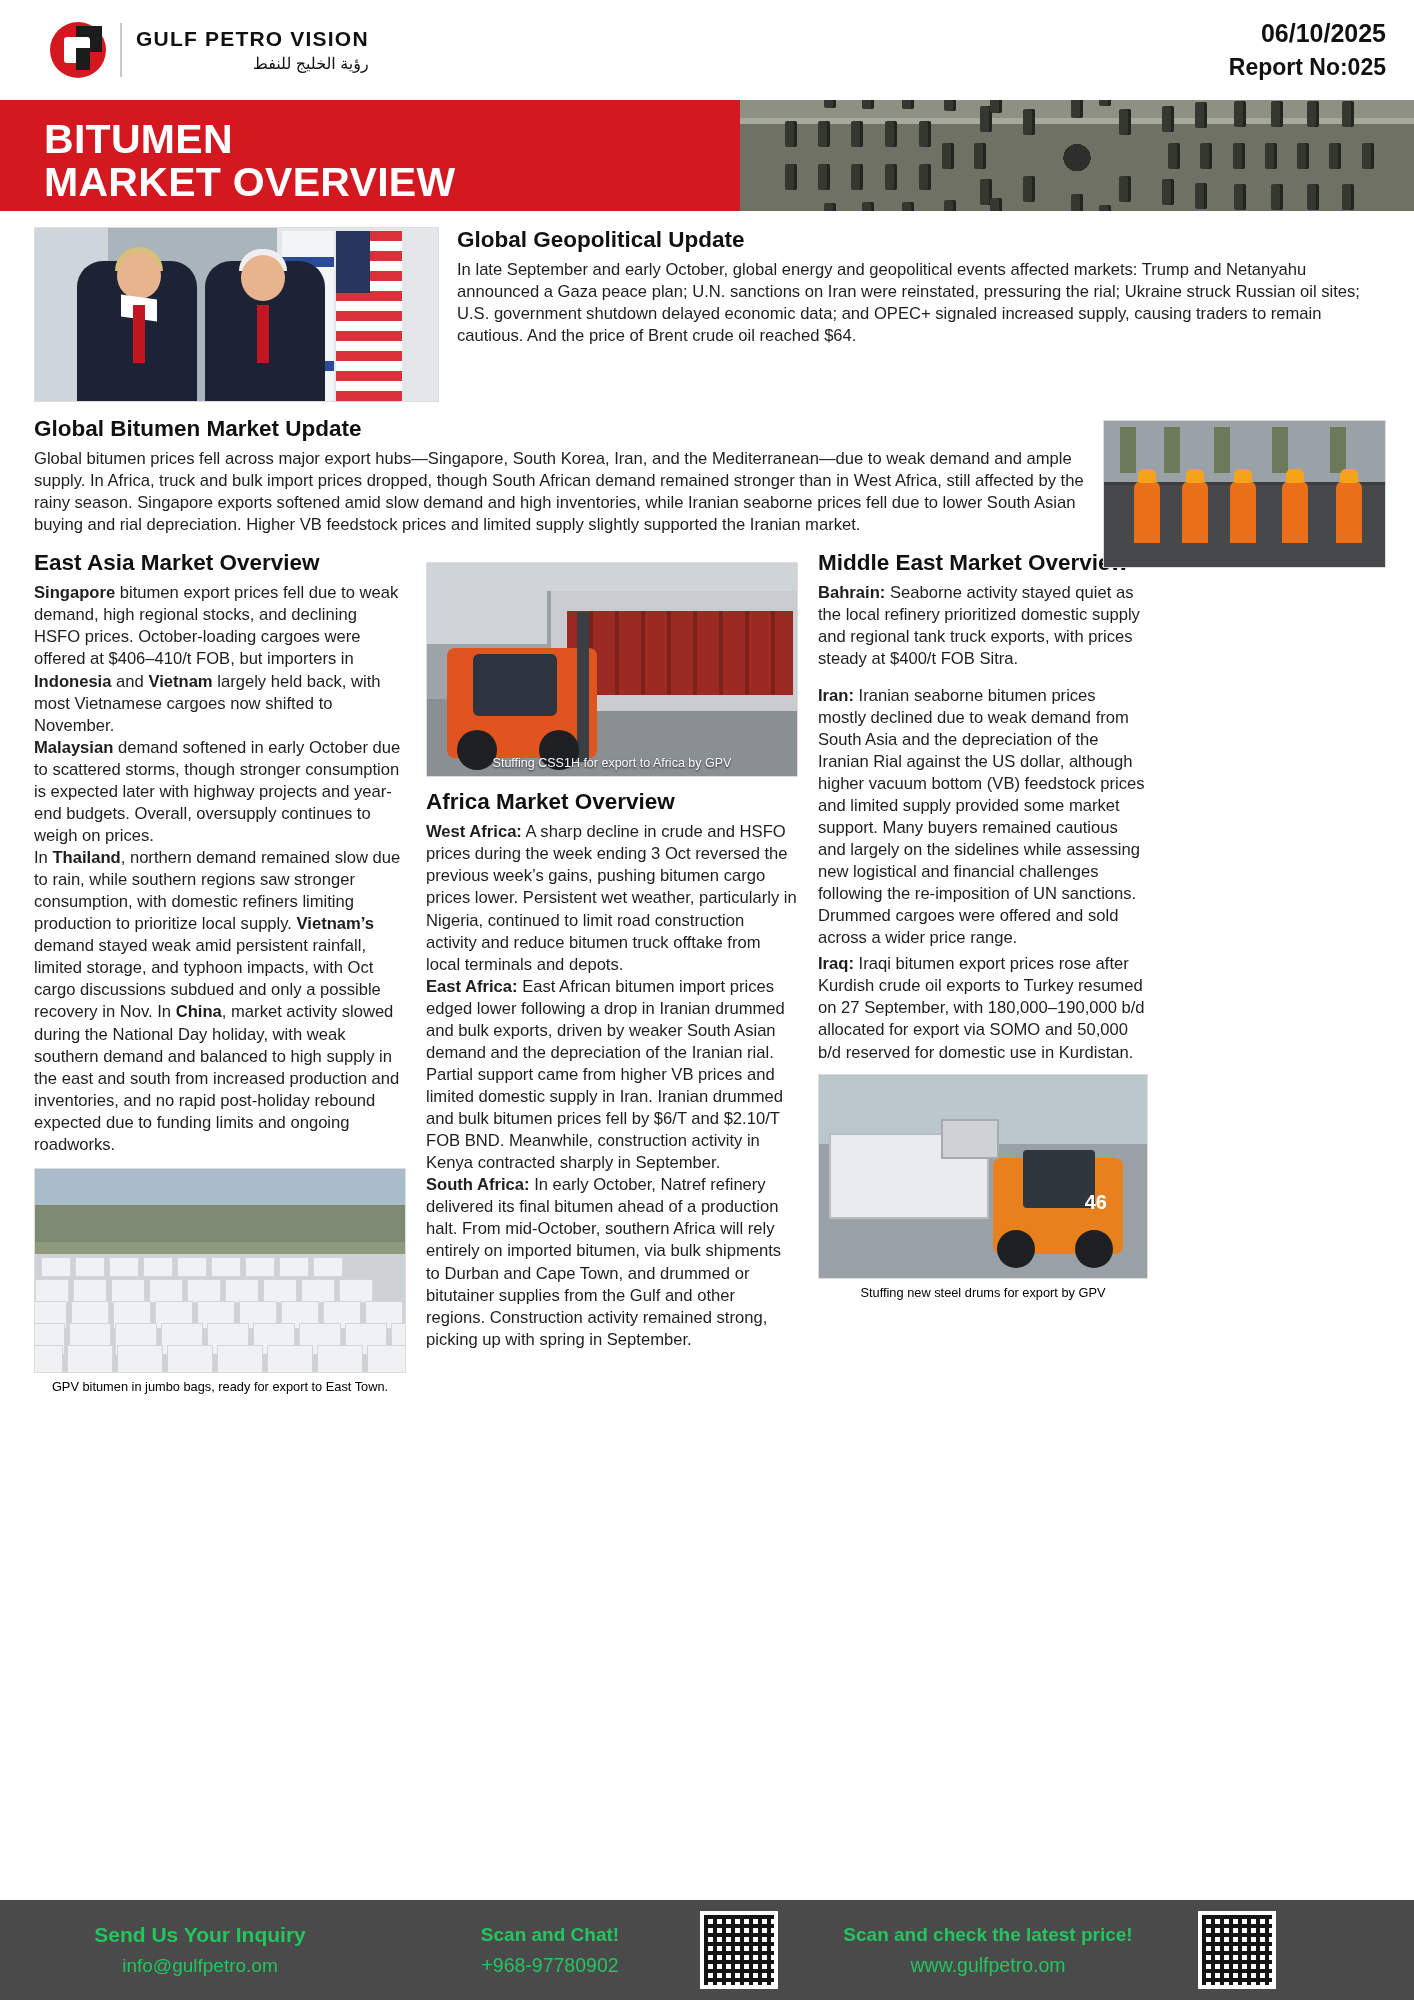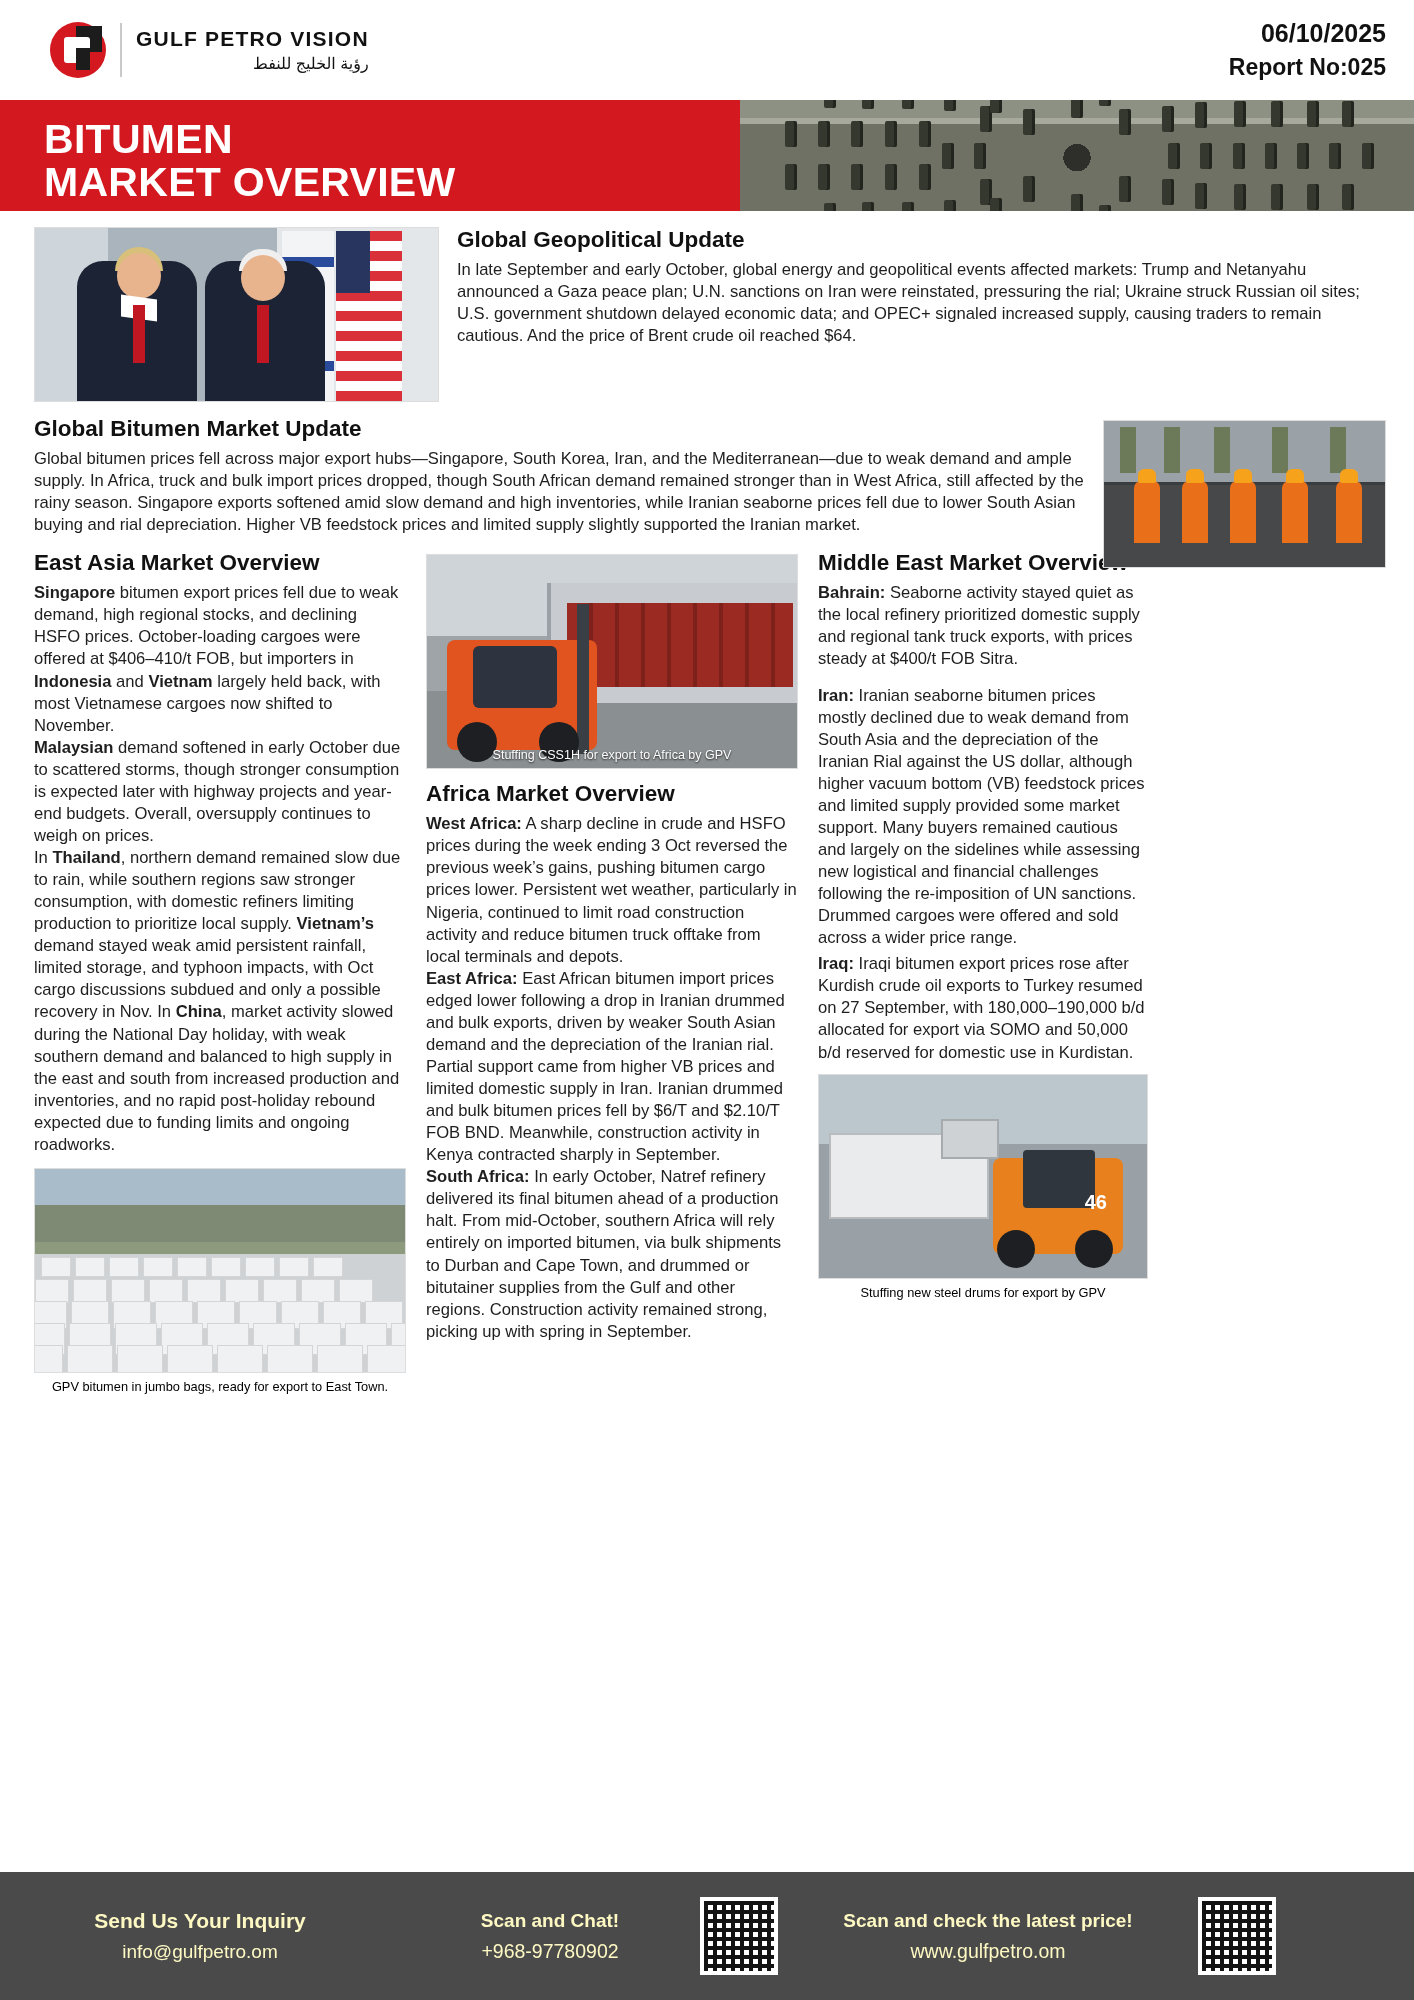--- a/index.html
+++ b/index.html
@@ -149,21 +149,21 @@
 
   .cols { display:flex; gap:20px; margin-top:14px; padding-left:6px; }
   .col-left { width:372px; }
   .col-mid { width:372px; }
   .col-right { width:330px; }
 
   p.body + p.body { margin-top:0; }
   .tight { font-size:16.4px; line-height:1.315; }
 
   .forklift-photo {
-    width:372px; height:215px; margin-top:4px; position:relative; overflow:hidden;
+    width:372px; height:215px; margin-top:12px; position:relative; overflow:hidden;
     background:linear-gradient(#cfd4d8 0 38%, #9fa4a8 38% 64%, #8a8f92 64% 100%);
     border:1px solid #ddd;
   }
   .forklift-photo .container { position:absolute; left:120px; top:28px; width:250px; height:120px; background:#c8ccd0; border-left:4px solid #9aa0a5;}
   .forklift-photo .drumrow { position:absolute; left:140px; top:48px; width:226px; height:84px; background:repeating-linear-gradient(90deg,#9b2b22 0 22px, #7d211a 22px 26px); }
   .forklift-photo .truck { position:absolute; left:20px; bottom:18px; width:150px; height:110px; background:#e2541f; border-radius:8px; }
   .forklift-photo .cab { position:absolute; left:46px; bottom:60px; width:84px; height:62px; background:#2d3440; border-radius:6px;}
   .forklift-photo .mast { position:absolute; left:150px; bottom:14px; width:12px; height:150px; background:#3a3f45;}
   .forklift-photo .wheel { position:absolute; bottom:6px; width:40px; height:40px; border-radius:50%; background:#1d1f22; }
   .photo-caption-in {
@@ -192,22 +192,22 @@
   .me-photo .fork { position:absolute; right:24px; bottom:24px; width:130px; height:96px; background:#e8811d; border-radius:8px; }
   .me-photo .forkcab { position:absolute; right:52px; bottom:70px; width:72px; height:58px; background:#30363d; border-radius:4px;}
   .me-photo .w2 { position:absolute; bottom:10px; width:38px; height:38px; border-radius:50%; background:#1d1f22;}
   .me-photo .num { position:absolute; right:40px; bottom:64px; color:#fff; font-weight:bold; font-size:20px;}
   .me-photo .drum2 { position:absolute; left:122px; top:44px; width:58px; height:40px; background:#cfd2d4; border:2px solid #a8abad;}
 
   b, strong { font-weight:bold; }
 
   
   .footer {
-    position:absolute; left:0; bottom:0; width:1414px; height:128px;
-    background:#4a4a4a; color:#fef9c3;
+    position:absolute; left:0; bottom:0; width:1414px; height:100px;
+    background:#4a4a4a; color:#22c55e;
     display:flex; align-items:center;
   }
   .f-block { display:flex; flex-direction:column; justify-content:center; }
   .f1 { width:400px; text-align:center; }
   .f1 .t { font-size:21px; font-weight:bold; }
   .f1 .v { font-size:19px; margin-top:8px; }
   .f2 { width:300px; text-align:center; }
   .f2 .t { font-size:19px; font-weight:bold; }
   .f2 .v { font-size:19.5px; margin-top:8px; }
   .f3 { width:420px; text-align:center; }

